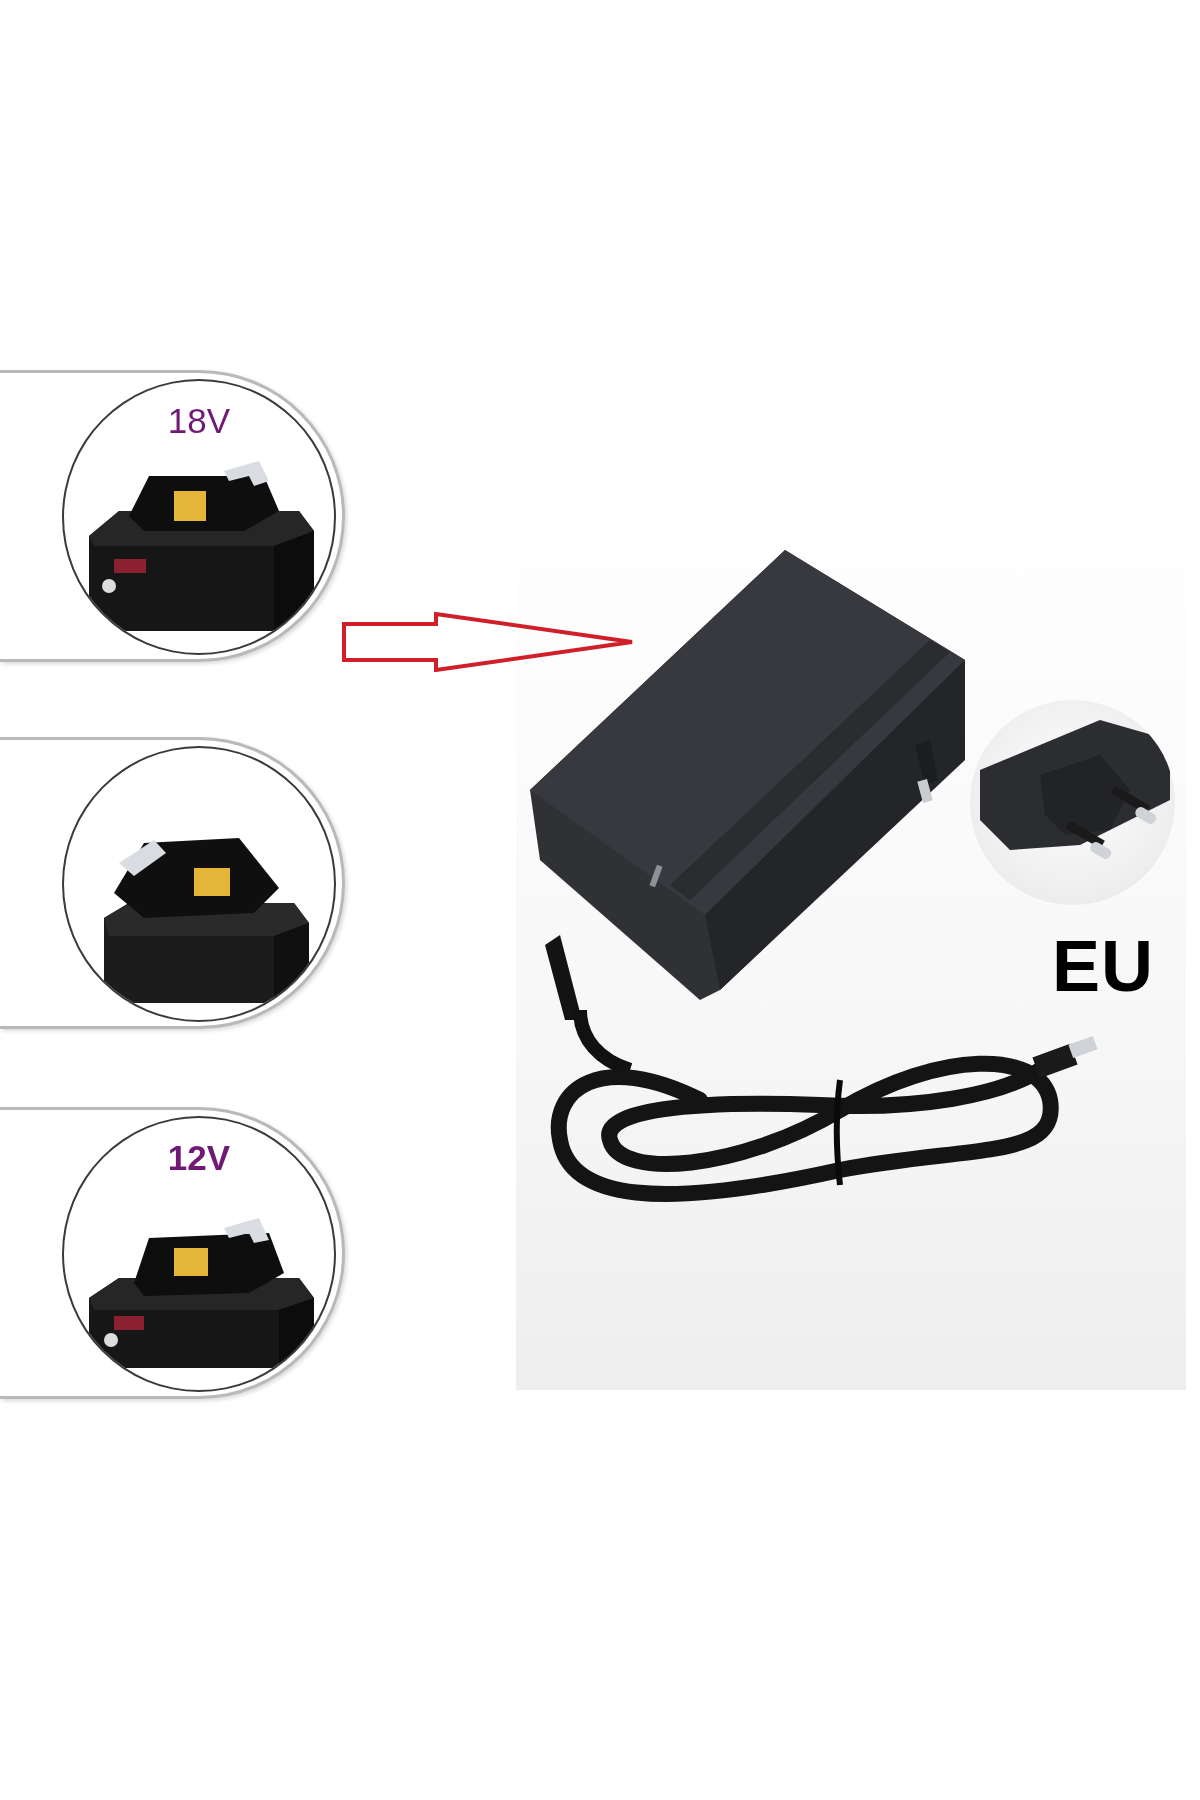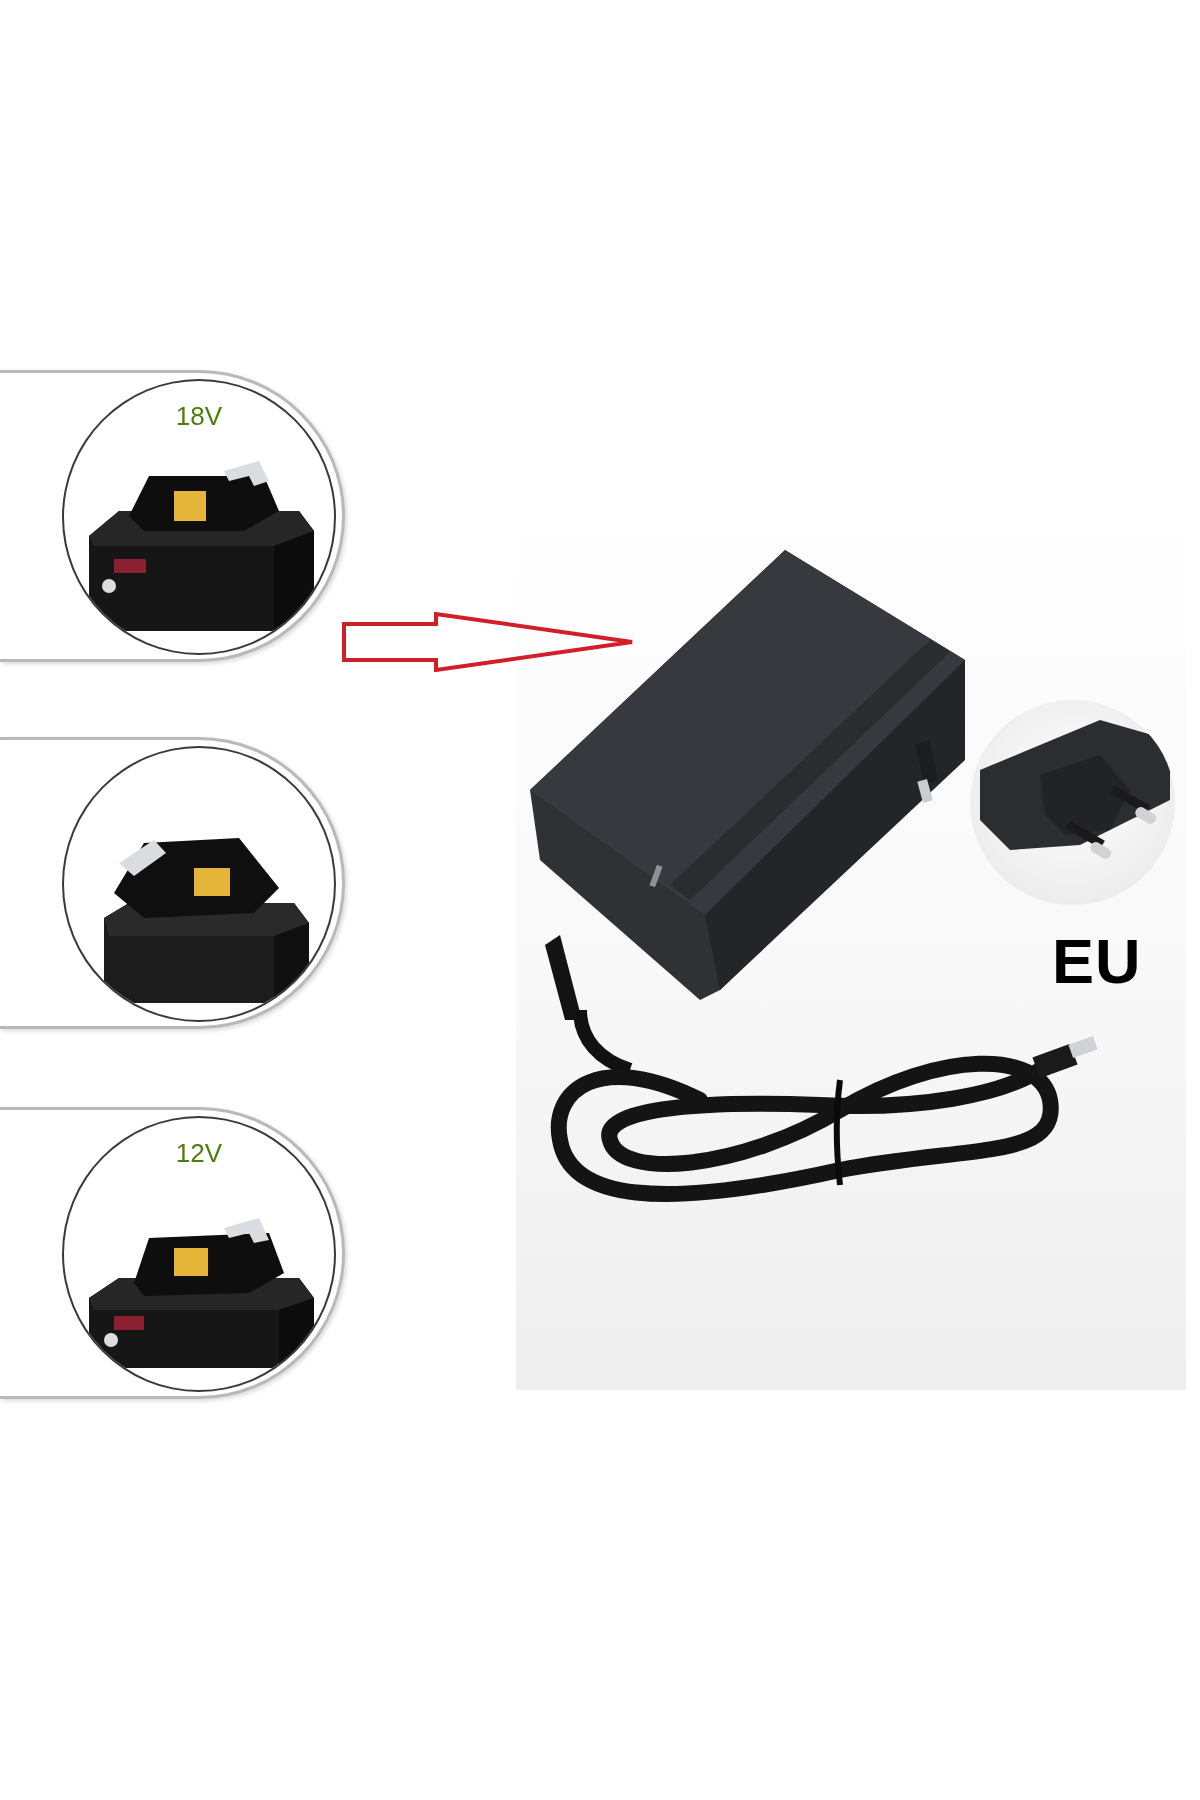--- a/index.html
+++ b/index.html
@@ -16,33 +16,33 @@
     border-top: 3px solid #b9b9b9; border-bottom: 3px solid #b9b9b9;
     border-right: 3px solid #b9b9b9; border-radius: 0 150px 150px 0;
     box-shadow: 2px 2px 4px rgba(0,0,0,0.15); background: #fff; box-sizing: border-box;
   }
   .panel-circle {
     position: absolute; left: 62px; top: 6px; width: 270px; height: 272px;
     border: 2px solid #3a3a3a; border-radius: 50%; background: #fff; overflow: hidden;
   }
   .voltage {
     position: absolute; left: 0; right: 0; top: 20px; text-align: center;
-    font-size: 26px; color: #4d7c0f; font-family: "Liberation Sans", sans-serif;
+    font-size: 35px; color: #701a75; font-family: "Liberation Sans", sans-serif;
   }
   .battery { position: absolute; left: 10px; top: 70px; width: 250px; height: 190px; }
   .arrow { position: absolute; left: 340px; top: 612px; width: 300px; height: 60px; }
   .adapter { position: absolute; left: 520px; top: 540px; width: 460px; height: 480px; }
   .cable { position: absolute; left: 540px; top: 1010px; width: 560px; height: 250px; }
   .plug-circle {
     position: absolute; left: 970px; top: 700px; width: 205px; height: 205px; border-radius: 50%;
     background: radial-gradient(circle at 50% 45%, #ffffff 0%, #f0f0f0 60%, #e4e4e4 100%);
     overflow: hidden;
   }
   .eu-label {
-    position: absolute; left: 1052px; top: 925px; font-size: 63px; font-weight: bold; color: #000;
+    position: absolute; left: 1052px; top: 925px; font-size: 72px; font-weight: bold; color: #000;
     font-family: "Liberation Sans", sans-serif; letter-spacing: 1px;
   }
 </style>
 </head>
 <body>
 
 <div class="photo-bg"></div>
 
 <div class="panel" style="top:370px;">
   <div class="panel-circle">
@@ -66,21 +66,21 @@
       <path d="M30 100 L55 85 L220 85 L235 105 L235 165 L200 185 L40 185 L30 170 Z" fill="#1c1c1c"></path>
       <path d="M30 100 L55 85 L220 85 L235 105 L200 118 L35 118 Z" fill="#2a2a2a"></path>
       <path d="M40 75 L70 25 L165 20 L205 70 L180 95 L70 100 Z" fill="#0f0f0f"></path>
       <rect x="120" y="50" width="36" height="28" fill="#e5b53a"></rect>
       <path d="M45 45 L80 22 L92 35 L60 58 Z" fill="#d9dde2"></path>
       <path d="M200 118 L235 105 L235 165 L200 185 Z" fill="#101010"></path>
     </svg>
   </div>
 </div>
 
-<div class="panel" style="top:1107px;">
+<div class="panel" style="top:1107px;font-weight:bold;">
   <div class="panel-circle">
     <div class="voltage">12V</div>
     <svg class="battery" viewBox="0 0 250 190">
       <path d="M15 110 L45 90 L225 90 L240 110 L240 160 L205 180 L25 180 L15 165 Z" fill="#161616"></path>
       <path d="M15 110 L45 90 L225 90 L240 110 L205 122 L20 122 Z" fill="#262626"></path>
       <path d="M60 95 L75 50 L195 45 L210 85 L175 105 L70 108 Z" fill="#0e0e0e"></path>
       <rect x="100" y="60" width="34" height="28" fill="#e5b53a"></rect>
       <path d="M150 40 L185 30 L195 52 L180 55 L175 45 L155 50 Z" fill="#d9dde2"></path>
       <rect x="40" y="128" width="30" height="14" fill="#8a2030"></rect>
       <circle cx="37" cy="152" r="7" fill="#ddd"></circle>

